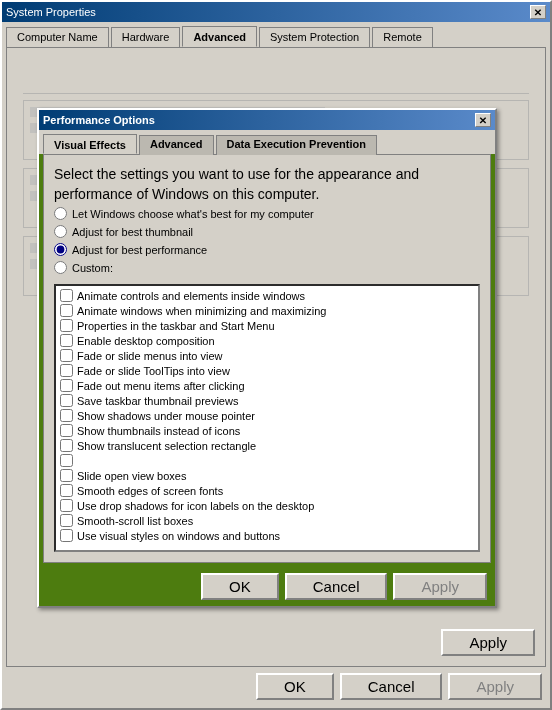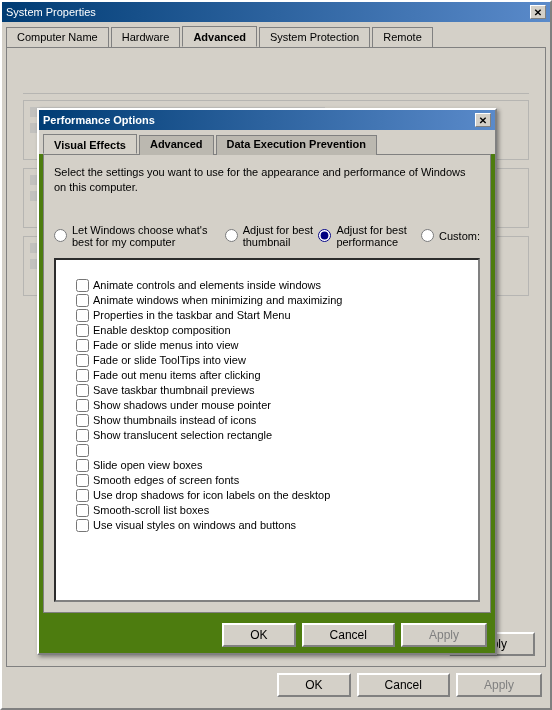--- a/index.html
+++ b/index.html
@@ -95,21 +95,21 @@
       justify-content: flex-end;
       padding: 6px 8px;
       gap: 6px;
     }
     .btn {
       padding: 3px 26px;
       background: #d4d0c8;
       border: 2px solid #ffffff;
       border-right-color: #808080;
       border-bottom-color: #808080;
-      font-size: 12px;
+      font-size: 15px;
       cursor: pointer;
       min-width: 70px;
       text-align: center;
     }
     .btn-disabled {
       color: #808080;
       cursor: default;
     }
 
     
@@ -181,51 +181,51 @@
       padding-top: 4px;
     }
     .dialog-tab-content {
       border: 1px solid #808080;
       margin: 0 4px 4px 4px;
       padding: 10px;
       background: #d4d0c8;
     }
 
     .description-text {
-      font-size: 11px;
+      font-size: 14px;
       line-height: 1.4;
-      margin-bottom: 28px;
+      margin-bottom: 3px;
     }
 
     .radio-group {
       display: flex;
-      flex-direction: row;
+      flex-direction: column;
       gap: 5px;
       margin-bottom: 10px;
     }
     .radio-item {
       display: flex;
       align-items: center;
       gap: 5px;
       font-size: 11px;
       cursor: pointer;
     }
     .radio-input {
       width: 13px;
       height: 13px;
       cursor: pointer;
       accent-color: #000080;
     }
 
     .checkbox-list-container {
       border: 2px inset #808080;
       background: white;
-      height: 344px;
+      height: 268px;
       overflow-y: auto;
-      padding: 18px;
+      padding: 2px;
     }
     .checkbox-item {
       display: flex;
       align-items: center;
       gap: 4px;
       padding: 1px 2px;
       font-size: 11px;
       cursor: pointer;
     }
     .checkbox-item input[type="checkbox"] {

